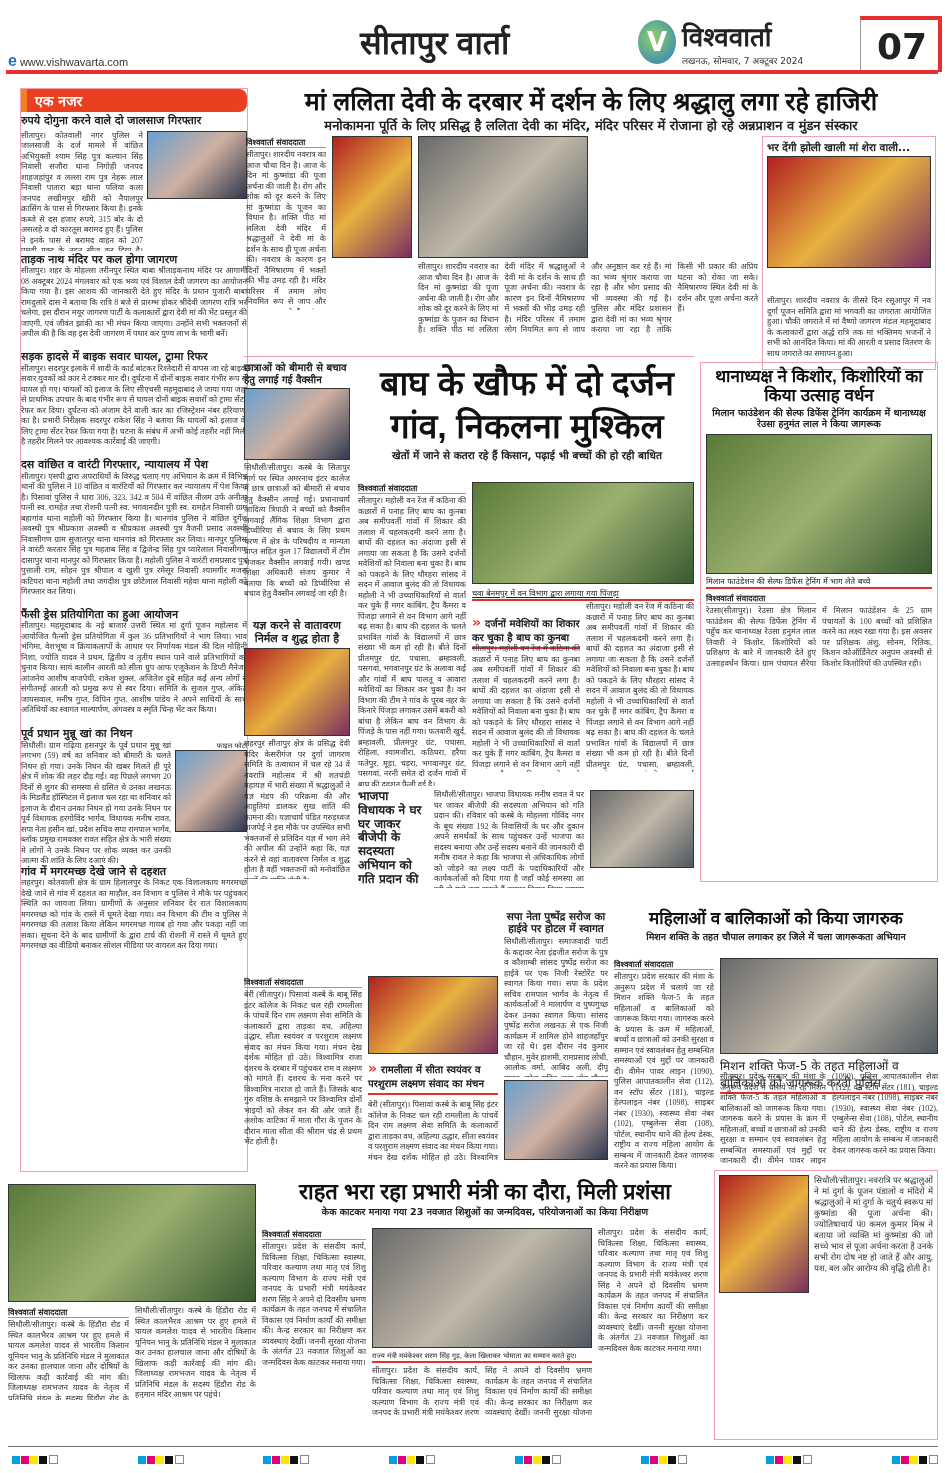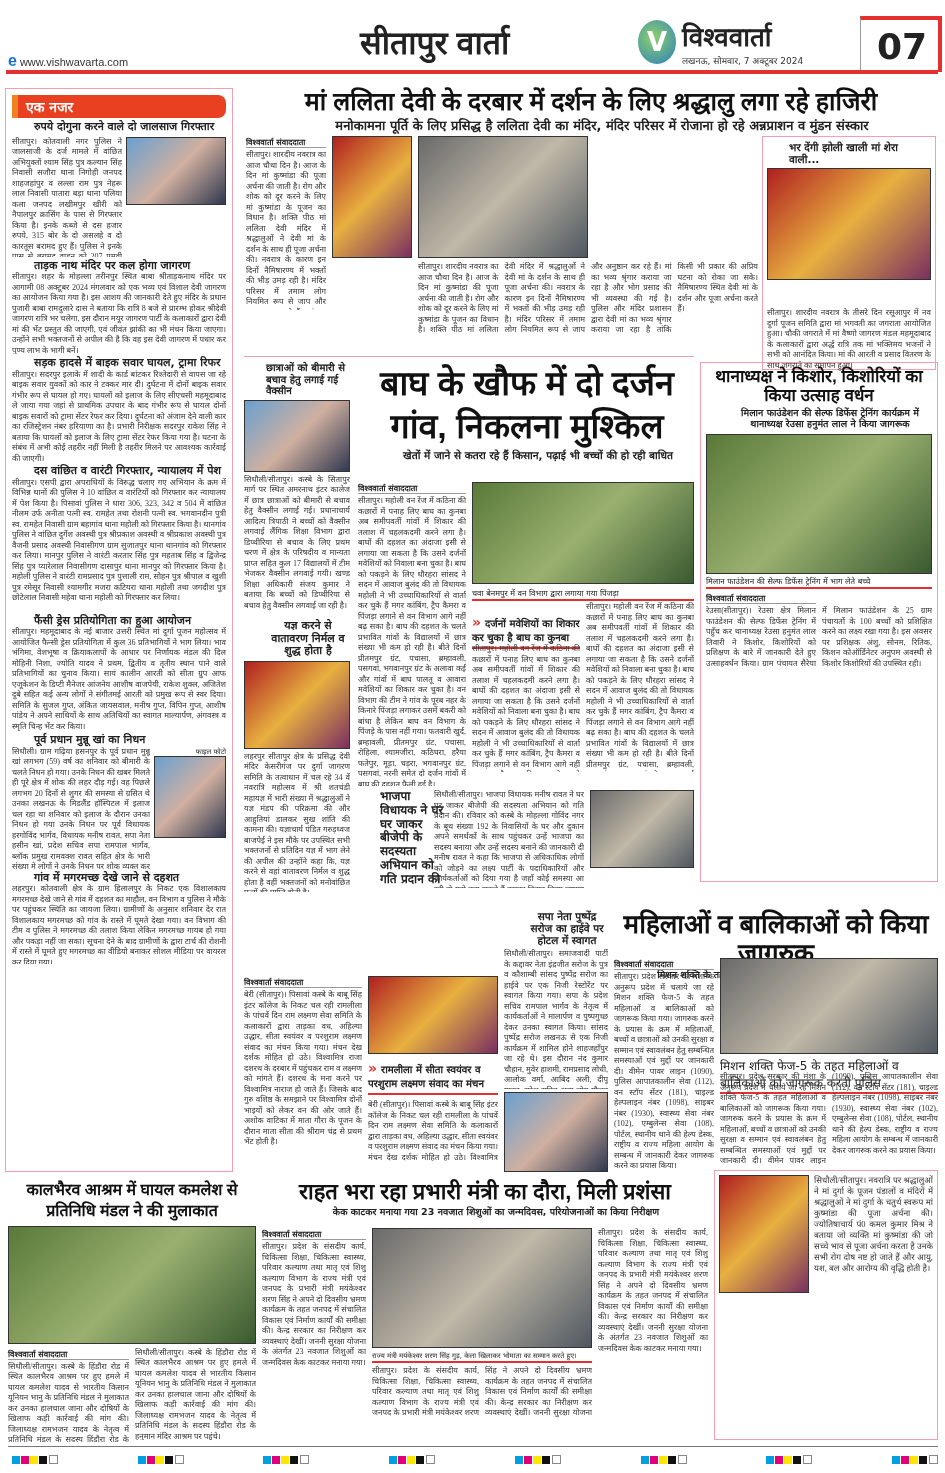--- a/index.html
+++ b/index.html
@@ -10,21 +10,21 @@
   .site-url .e { color: #1a73c8; font-weight: bold; font-size: 16px; margin-right: 3px; }
   .section-title { left: 360px; top: 20px; font-size: 32px; font-weight: bold; color: #222; font-family: "Liberation Sans", sans-serif; }
   .logo-globe { left: 638px; top: 20px; width: 38px; height: 44px; border-radius: 50%; background: radial-gradient(circle at 40% 40%, #8fd06a, #2a7ec0); }
   .logo-globe span { display:block; text-align:center; font-weight:bold; font-size:26px; color:#fff; line-height:44px; }
   .brand { left: 682px; top: 18px; font-size: 26px; font-weight: bold; color: #222; }
   .dateline { left: 682px; top: 54px; font-size: 9px; color: #333; }
   .page-num { left: 860px; top: 16px; width: 82px; height: 56px; border-top: 4px solid #e53030; border-right: 4px solid #e53030; border-left: 1px solid #999; font-size: 36px; font-weight: bold; padding-left: 16px; line-height: 54px; }
   .red-rule { left: 6px; top: 70px; width: 932px; height: 4px; background: #e53030; }
   .col-box { border: 1.5px solid #f0a0b0; }
   .h1 { font-weight: bold; color: #111; line-height: 1.1; font-family: "Liberation Sans", sans-serif; }
-  .h2 { font-weight: bold; color: #222; line-height: 1.15; margin-left: 22px; }
+  .h2 { font-weight: bold; color: #222; line-height: 1.15; }
   .txt { font-size: 8px; line-height: 10.5px; color: #333; text-align: justify; font-family: "Liberation Serif", serif; }
   .byline { font-size: 8px; font-weight: bold; border-bottom: 1px solid #999; margin-bottom: 2px; }
   .photo { background: linear-gradient(135deg, #8a6a50, #c89a70 40%, #5e7a4c); border: 1px solid #333; }
   .photo.red { background: linear-gradient(135deg, #b02020, #e8b040 50%, #7a3060); }
   .photo.green { background: linear-gradient(135deg, #5a7a3a, #9ab070 50%, #3a5a30); }
   .photo.grey { background: linear-gradient(135deg, #6a6a6a, #c0b8a8 50%, #505860); }
   .photo.blue { background: linear-gradient(135deg, #6aa0d0, #d0b0a0 50%, #303850); }
   .caption { font-size: 8px; border-bottom: 2px solid #e53030; padding: 1px 0; }
   .ek-najar { background: #e84020; color: #fff; font-size: 14px; font-weight: bold; padding: 2px 8px; border-radius: 0 8px 8px 0; border-left: 6px solid #f08020; }
   .pull { font-size: 10px; font-weight: bold; border-bottom: 2px solid #e53030; padding-bottom: 3px; }
@@ -42,21 +42,21 @@
   <div class="abs section-title">सीतापुर वार्ता</div>
   <div class="abs logo-globe">
       <span>V</span>
     </div>
   <div class="abs brand">विश्ववार्ता</div>
   <div class="abs dateline">लखनऊ,  सोमवार, 7 अक्टूबर 2024</div>
   <div class="abs page-num">07</div>
   <div class="abs red-rule"></div>
 </div>
 
-<div class="abs col-box" style="left:5px;top:88px;width:228px;height:1084px;padding:6px;overflow:hidden;">
+<div class="abs col-box" style="left:20px;top:88px;width:228px;height:1084px;overflow:hidden;">
   <div class="ek-najar">एक नजर</div>
 
   <div style="margin-top:3px;">
     <div class="h2" style="font-size:11px;">रुपये दोगुना करने वाले दो जालसाज गिरफ्तार</div>
     <div class="photo blue" style="float:right;width:100px;height:68px;margin:3px 0 2px 4px;"></div>
     <div class="txt" style="margin-top:3px;height:120px;overflow:hidden;">सीतापुर। कोतवाली नगर पुलिस ने जालसाजी के दर्ज मामले में वांछित अभियुक्तों श्याम सिंह पुत्र कल्यान सिंह निवासी सजौरा थाना निगोही जनपद शाहजहांपुर व लल्ला राम पुत्र नेहरू लाल निवासी पातारा बड़ा थाना पलिया कला जनपद लखीमपुर खीरी को नैपालपुर क्रासिंग के पास से गिरफ्तार किया है। इनके कब्जे से दस हजार रुपये, 315 बोर के दो असलहे व दो कारतूस बरामद हुए हैं। पुलिस ने इनके पास से बरामद वाहन को 207 एमवी एक्ट के तहत सीज कर दिया है। इंस्पेक्टर अनूप शुक्ला के मुताबिक अभियुक्तों ने पूछताछ में बताया कि तीन दिन पहले रोडवेज बस स्टॉप पर एक व्यक्ति से रुपये दोगुना करने के लिए धोखे से हम लोग ने 20 हजार रुपये ले लिये थे और आपस में बांट लिये थे। पुलिस के मुताबिक बरामद रुपये उन्हीं ठगी करके ली गई धनराशि से बचे हुए रुपये हैं। पुलिस ने सम्बंधित धाराओं के अलावा आर्म्स एक्ट का केस दर्ज कर दोनों का न्यायालय में प्रस्तुत किया है।</div>
   </div>
 
   <div style="margin-top:3px;clear:both;">
     <div class="h2" style="font-size:11px;">ताड़क नाथ मंदिर पर कल होगा जागरण</div>
@@ -124,21 +124,21 @@
 </div>
 
 <div class="abs" style="left:358px;top:362px;width:338px;height:425px;">
   <div class="h1" style="font-size:34px;text-align:center;line-height:1.25;">बाघ के खौफ में दो दर्जन गांव, निकलना मुश्किल</div>
   <div class="h2" style="font-size:10.5px;text-align:center;margin-top:2px;white-space:nowrap;">खेतों में जाने से कतरा रहे हैं किसान, पढ़ाई भी बच्चों की हो रही बाधित</div>
   <div class="abs" style="left:0;top:120px;width:108px;">
     <div class="byline">विश्ववार्ता संवाददाता</div>
     <div class="txt" style="height:290px;overflow:hidden;">सीतापुर। महोली वन रेंज में कठिना की कछारों में पनाह लिए बाघ का कुनबा अब समीपवर्ती गांवों में शिकार की तलाश में चहलकदमी करने लगा है। बाघों की दहशत का अंदाजा इसी से लगाया जा सकता है कि उसने दर्जनों मवेशियों को निवाला बना चुका है। बाघ को पकड़ने के लिए धौरहरा सांसद ने सदन में आवाज बुलंद की तो विधायक महोली ने भी उच्चाधिकारियों से वार्ता कर चुके हैं मगर कांबिंग, ट्रैप कैमरा व पिंजड़ा लगाने से वन विभाग आगे नहीं बढ़ सका है। बाघ की दहशत के चलते प्रभावित गांवों के विद्यालयों में छात्र संख्या भी कम हो रही है। बीते दिनों प्रीतमपुर ग्रंट, पचासा, ब्रम्हावली, पसगवां, भगवानपुर ग्रंट के अलावा कई और गांवों में बाघ पालतू व आवारा मवेशियों का शिकार कर चुका है। वन विभाग की टीम ने गांव के पूरब नहर के किनारे पिंजड़ा लगाकर उसमें बकरी को बांधा है लेकिन बाघ वन विभाग के पिंजड़े के पास नहीं गया। फतवारी खुर्द, ब्रम्हावली, प्रीतमपुर ग्रंट, पचासा, रोहिला, श्यामजीरा, कठिघरा, हरैया फतेपुर, मूड़ा, चड़रा, भगवानपुर ग्रंट, पसगवां, नरनी समेत दो दर्जन गांवों में बाघ की दहशत फैली हुई है।</div>
   </div>
   <div class="abs photo green" style="left:114px;top:120px;width:222px;height:102px;"></div>
-  <div class="abs caption" style="left:114px;top:224px;width:222px;">चवा बेनमपुर में वन विभाग द्वारा लगाया गया पिंजड़ा</div>
+  <div class="abs caption" style="left:114px;top:224px;width:222px;text-decoration:underline;">चवा बेनमपुर में वन विभाग द्वारा लगाया गया पिंजड़ा</div>
   <div class="abs pull" style="left:114px;top:252px;width:108px;">
     <span class="q">»</span><span>दर्जनों मवेशियों का शिकार कर चुका है बाघ का कुनबा</span>
   </div>
   <div class="abs txt" style="left:114px;top:282px;width:108px;height:128px;overflow:hidden;">सीतापुर। महोली वन रेंज में कठिना की कछारों में पनाह लिए बाघ का कुनबा अब समीपवर्ती गांवों में शिकार की तलाश में चहलकदमी करने लगा है। बाघों की दहशत का अंदाजा इसी से लगाया जा सकता है कि उसने दर्जनों मवेशियों को निवाला बना चुका है। बाघ को पकड़ने के लिए धौरहरा सांसद ने सदन में आवाज बुलंद की तो विधायक महोली ने भी उच्चाधिकारियों से वार्ता कर चुके हैं मगर कांबिंग, ट्रैप कैमरा व पिंजड़ा लगाने से वन विभाग आगे नहीं बढ़ सका है। बाघ की दहशत के चलते प्रभावित गांवों के विद्यालयों में छात्र संख्या भी कम हो रही है। बीते दिनों प्रीतमपुर ग्रंट, पचासा, ब्रम्हावली, पसगवां, भगवानपुर ग्रंट के अलावा कई और गांवों में बाघ पालतू व आवारा मवेशियों का शिकार कर चुका है। वन विभाग की टीम ने गांव के पूरब नहर के किनारे पिंजड़ा लगाकर उसमें बकरी को बांधा है लेकिन बाघ वन विभाग के पिंजड़े के पास नहीं गया। फतवारी खुर्द, ब्रम्हावली, प्रीतमपुर ग्रंट, पचासा, रोहिला, श्यामजीरा, कठिघरा, हरैया फतेपुर, मूड़ा, चड़रा, भगवानपुर ग्रंट, पसगवां, नरनी समेत दो दर्जन गांवों में बाघ की दहशत फैली हुई है।</div>
   <div class="abs txt" style="left:228px;top:240px;width:108px;height:170px;overflow:hidden;">सीतापुर। महोली वन रेंज में कठिना की कछारों में पनाह लिए बाघ का कुनबा अब समीपवर्ती गांवों में शिकार की तलाश में चहलकदमी करने लगा है। बाघों की दहशत का अंदाजा इसी से लगाया जा सकता है कि उसने दर्जनों मवेशियों को निवाला बना चुका है। बाघ को पकड़ने के लिए धौरहरा सांसद ने सदन में आवाज बुलंद की तो विधायक महोली ने भी उच्चाधिकारियों से वार्ता कर चुके हैं मगर कांबिंग, ट्रैप कैमरा व पिंजड़ा लगाने से वन विभाग आगे नहीं बढ़ सका है। बाघ की दहशत के चलते प्रभावित गांवों के विद्यालयों में छात्र संख्या भी कम हो रही है। बीते दिनों प्रीतमपुर ग्रंट, पचासा, ब्रम्हावली, पसगवां, भगवानपुर ग्रंट के अलावा कई और गांवों में बाघ पालतू व आवारा मवेशियों का शिकार कर चुका है। वन विभाग की टीम ने गांव के पूरब नहर के किनारे पिंजड़ा लगाकर उसमें बकरी को बांधा है लेकिन बाघ वन विभाग के पिंजड़े के पास नहीं गया। फतवारी खुर्द, ब्रम्हावली, प्रीतमपुर ग्रंट, पचासा, रोहिला, श्यामजीरा, कठिघरा, हरैया फतेपुर, मूड़ा, चड़रा, भगवानपुर ग्रंट, पसगवां, नरनी समेत दो दर्जन गांवों में बाघ की दहशत फैली हुई है।</div>
 </div>
 
 <div class="abs" style="left:358px;top:790px;width:338px;height:100px;">
   <div class="h2" style="position:absolute;left:0;top:0;width:70px;height:98px;overflow:hidden;font-size:12px;">भाजपा विधायक ने घर घर जाकर बीजेपी के सदस्यता अभियान को गति प्रदान की</div>
   <div class="txt" style="position:absolute;left:76px;top:0;width:150px;height:98px;overflow:hidden;">सिधौली/सीतापुर। भाजपा विधायक मनीष रावत ने घर घर जाकर बीजेपी की सदस्यता अभियान को गति प्रदान की। रविवार को कस्बे के मोहल्ला गोविंद नगर के बूथ संख्या 192 के निवासियों के घर और दुकान अपने समर्थकों के साथ पहुंचकर उन्हें भाजपा का सदस्य बनाया और उन्हें सदस्य बनाने की जानकारी दी मनीष रावत ने कहा कि भाजपा से अधिकाधिक लोगों को जोड़ने का लक्ष्य पार्टी के पदाधिकारियों और कार्यकर्ताओं को दिया गया है जहाँ कोई समस्या आ रही हो मुझे बता सकते हैं उसका निदान किया जाएगा इस दौरान श्यामकिशोर शुक्ल, उपेंद्र त्रिपाठी, देवीदयाल राठौर व पंकज यादव सहित अन्य कार्यकर्ता मौजूद रहे।</div>
@@ -166,33 +166,32 @@
   <div class="abs txt" style="left:124px;top:190px;width:130px;height:62px;overflow:hidden;">बेरी (सीतापुर)। पिसावां कस्बे के बाबू सिंह इंटर कॉलेज के निकट चल रही रामलीला के पांचवें दिन राम लक्ष्मण सेवा समिति के कलाकारों द्वारा ताड़का वध, अहिल्या उद्धार, सीता स्वयंवर व परशुराम लक्ष्मण संवाद का मंचन किया गया। मंचन देख दर्शक मोहित हो उठे। विश्वामित्र राजा दशरथ के दरबार में पहुंचकर राम व लक्ष्मण को मांगते हैं। दशरथ के मना करने पर विश्वामित्र नाराज हो जाते हैं। जिसके बाद गुरु वशिष्ठ के समझाने पर विश्वामित्र दोनों भाइयों को लेकर वन की ओर जाते हैं। अशोक वाटिका में माता गौरा के पूजन के दौरान माता सीता की श्रीराम चंद्र से प्रथम भेंट होती है।</div>
 </div>
 
 <div class="abs" style="left:504px;top:910px;width:104px;height:270px;">
   <div class="h2" style="font-size:10.5px;text-align:center;">सपा नेता पुष्पेंद्र सरोज का हाईवे पर होटल में स्वागत</div>
   <div class="txt" style="height:140px;overflow:hidden;margin-top:3px;">सिधौली/सीतापुर। समाजवादी पार्टी के कद्दावर नेता इंद्रजीत सरोज के पुत्र व कौशाम्बी सांसद पुष्पेंद्र सरोज का हाईवे पर एक निजी रेस्टोरेंट पर स्वागत किया गया। सपा के प्रदेश सचिव रामपाल भार्गव के नेतृत्व में कार्यकर्ताओं ने मालार्पण व पुष्पगुच्छ देकर उनका स्वागत किया। सांसद पुष्पेंद्र सरोज लखनऊ से एक निजी कार्यक्रम में शामिल होने शाहजहाँपुर जा रहे थे। इस दौरान नंद कुमार चौहान, मुवेर हाशमी, रामप्रसाद लोधी, आलोक वर्मा, आबिद अली, दीपू यादव, सुरेश सहित अन्य लोग मौजूद रहे।</div>
   <div class="photo blue" style="width:100%;height:80px;margin-top:3px;"></div>
 </div>
 
 <div class="abs" style="left:614px;top:910px;width:324px;height:270px;">
-  <div class="h1" style="font-size:26px;text-align:center;">महिलाओं व बालिकाओं को किया जागरुक</div>
+  <div class="h1" style="font-size:17px;text-align:center;">महिलाओं व बालिकाओं को किया जागरुक</div>
   <div class="h2" style="font-size:9.5px;text-align:center;margin-top:3px;white-space:nowrap;">मिशन शक्ति के तहत चौपाल लगाकर हर जिले में चला जागरूकता अभियान</div>
   <div class="abs" style="left:0;top:48px;width:100px;">
     <div class="byline">विश्ववार्ता संवाददाता</div>
     <div class="txt" style="height:210px;overflow:hidden;">सीतापुर। प्रदेश सरकार की मंशा के अनुरूप प्रदेश में चलाये जा रहे मिशन शक्ति फेज-5 के तहत महिलाओं व बालिकाओं को जागरूक किया गया। जागरुक करने के प्रयास के क्रम में महिलाओं, बच्चों व छात्राओं को उनकी सुरक्षा व सम्मान एवं स्वावलंबन हेतु सम्बन्धित समस्याओं एवं मुद्दों पर जानकारी दी। वीमेन पावर लाइन (1090), पुलिस आपातकालीन सेवा (112), वन स्टॉप सेंटर (181), चाइल्ड हेल्पलाइन नंबर (1098), साइबर नंबर (1930), स्वास्थ्य सेवा नंबर (102), एम्बुलेन्स सेवा (108), पोर्टल, स्थानीय थाने की हेल्प डेस्क, राष्ट्रीय व राज्य महिला आयोग के सम्बन्ध में जानकारी देकर जागरुक करने का प्रयास किया।</div>
   </div>
   <div class="abs photo grey" style="left:106px;top:48px;width:218px;height:96px;"></div>
   <div class="abs caption" style="left:106px;top:146px;width:218px;font-size:12px;">मिशन शक्ति फेज-5 के तहत महिलाओं व बालिकाओं को जागरूक करती पुलिस</div>
   <div class="abs txt" style="left:106px;top:162px;width:218px;height:98px;overflow:hidden;column-count:2;column-gap:6px;">सीतापुर। प्रदेश सरकार की मंशा के अनुरूप प्रदेश में चलाये जा रहे मिशन शक्ति फेज-5 के तहत महिलाओं व बालिकाओं को जागरूक किया गया। जागरुक करने के प्रयास के क्रम में महिलाओं, बच्चों व छात्राओं को उनकी सुरक्षा व सम्मान एवं स्वावलंबन हेतु सम्बन्धित समस्याओं एवं मुद्दों पर जानकारी दी। वीमेन पावर लाइन (1090), पुलिस आपातकालीन सेवा (112), वन स्टॉप सेंटर (181), चाइल्ड हेल्पलाइन नंबर (1098), साइबर नंबर (1930), स्वास्थ्य सेवा नंबर (102), एम्बुलेन्स सेवा (108), पोर्टल, स्थानीय थाने की हेल्प डेस्क, राष्ट्रीय व राज्य महिला आयोग के सम्बन्ध में जानकारी देकर जागरुक करने का प्रयास किया।</div>
 </div>
 
 <div class="abs" style="left:8px;top:1180px;width:248px;height:262px;">
-  <div class="h1" style="font-size:16px;text-align:center;line-height:1.3;">कालभैरव आश्रम में घायल कमलेश से प्रतिनिधि मंडल ने की मुलाकात</div>
   <div class="photo green" style="width:100%;height:118px;margin-top:4px;"></div>
   <div style="display:flex;gap:6px;margin-top:4px;">
     <div style="flex:1;">
       <div class="byline">विश्ववार्ता संवाददाता</div>
       <div class="txt" style="height:80px;overflow:hidden;">सिधौली/सीतापुर। कस्बे के हिंडौरा रोड में स्थित कालभैरव आश्रम पर हुए हमले में घायल कमलेश यादव से भारतीय किसान यूनियन भानु के प्रतिनिधि मंडल ने मुलाकात कर उनका हालचाल जाना और दोषियों के खिलाफ कड़ी कार्रवाई की मांग की। जिलाध्यक्ष रामभजन यादव के नेतृत्व में प्रतिनिधि मंडल के सदस्य हिंडौरा रोड के हनुमान मंदिर आश्रम पर पहुंचे।</div>
     </div>
     <div class="txt" style="flex:1;height:92px;overflow:hidden;">सिधौली/सीतापुर। कस्बे के हिंडौरा रोड में स्थित कालभैरव आश्रम पर हुए हमले में घायल कमलेश यादव से भारतीय किसान यूनियन भानु के प्रतिनिधि मंडल ने मुलाकात कर उनका हालचाल जाना और दोषियों के खिलाफ कड़ी कार्रवाई की मांग की। जिलाध्यक्ष रामभजन यादव के नेतृत्व में प्रतिनिधि मंडल के सदस्य हिंडौरा रोड के हनुमान मंदिर आश्रम पर पहुंचे।</div>
   </div>
 </div>
 

